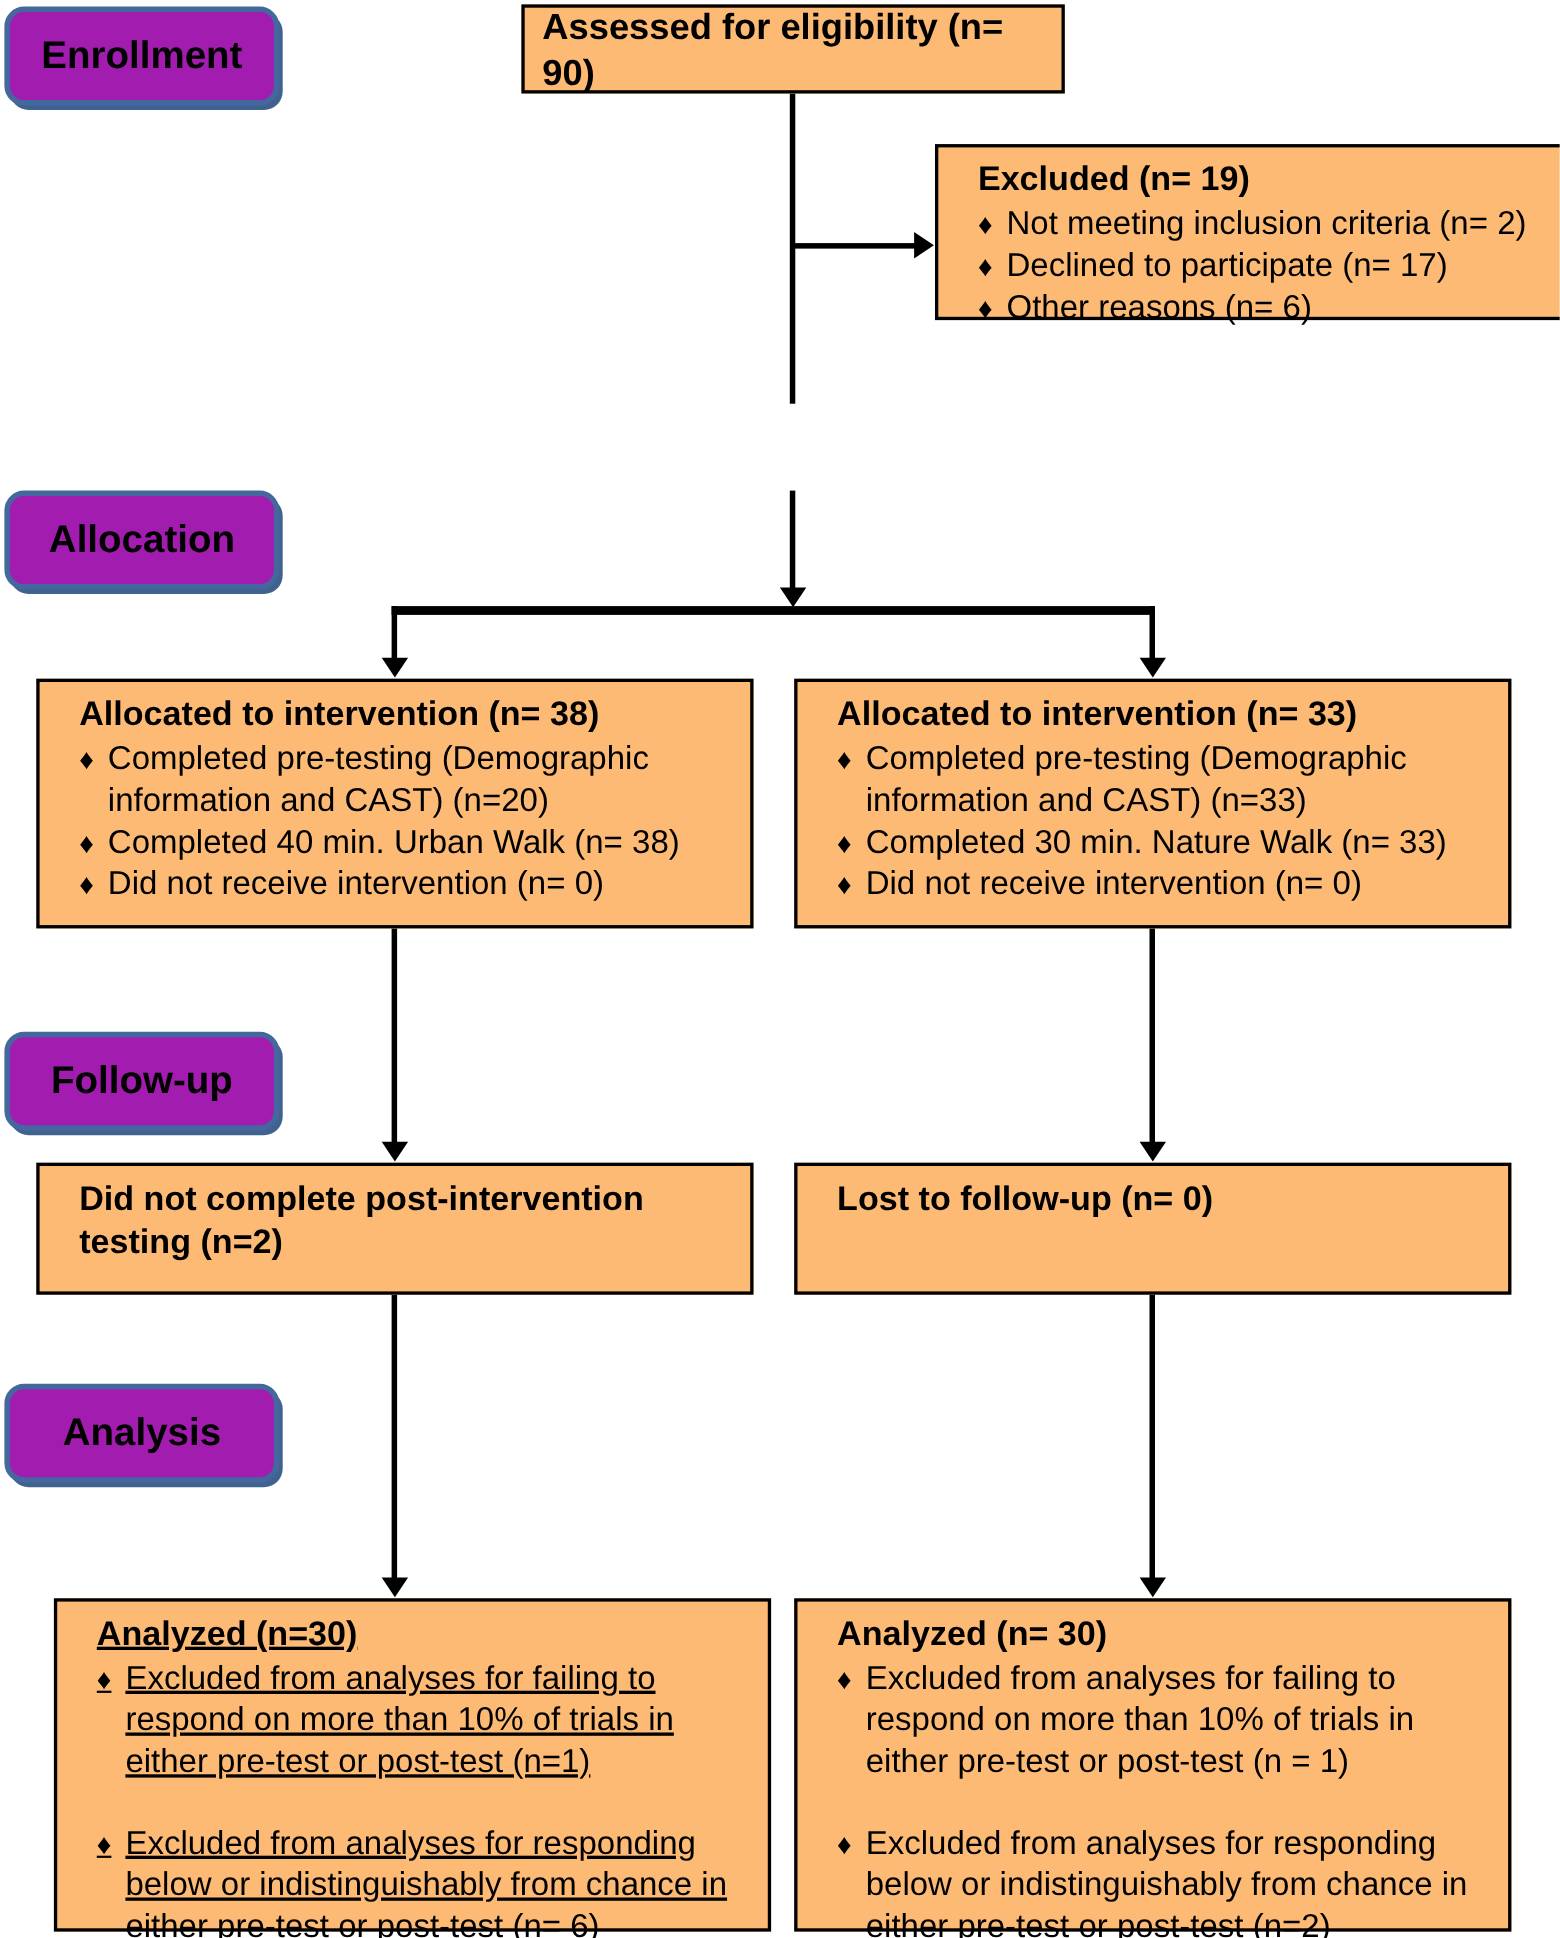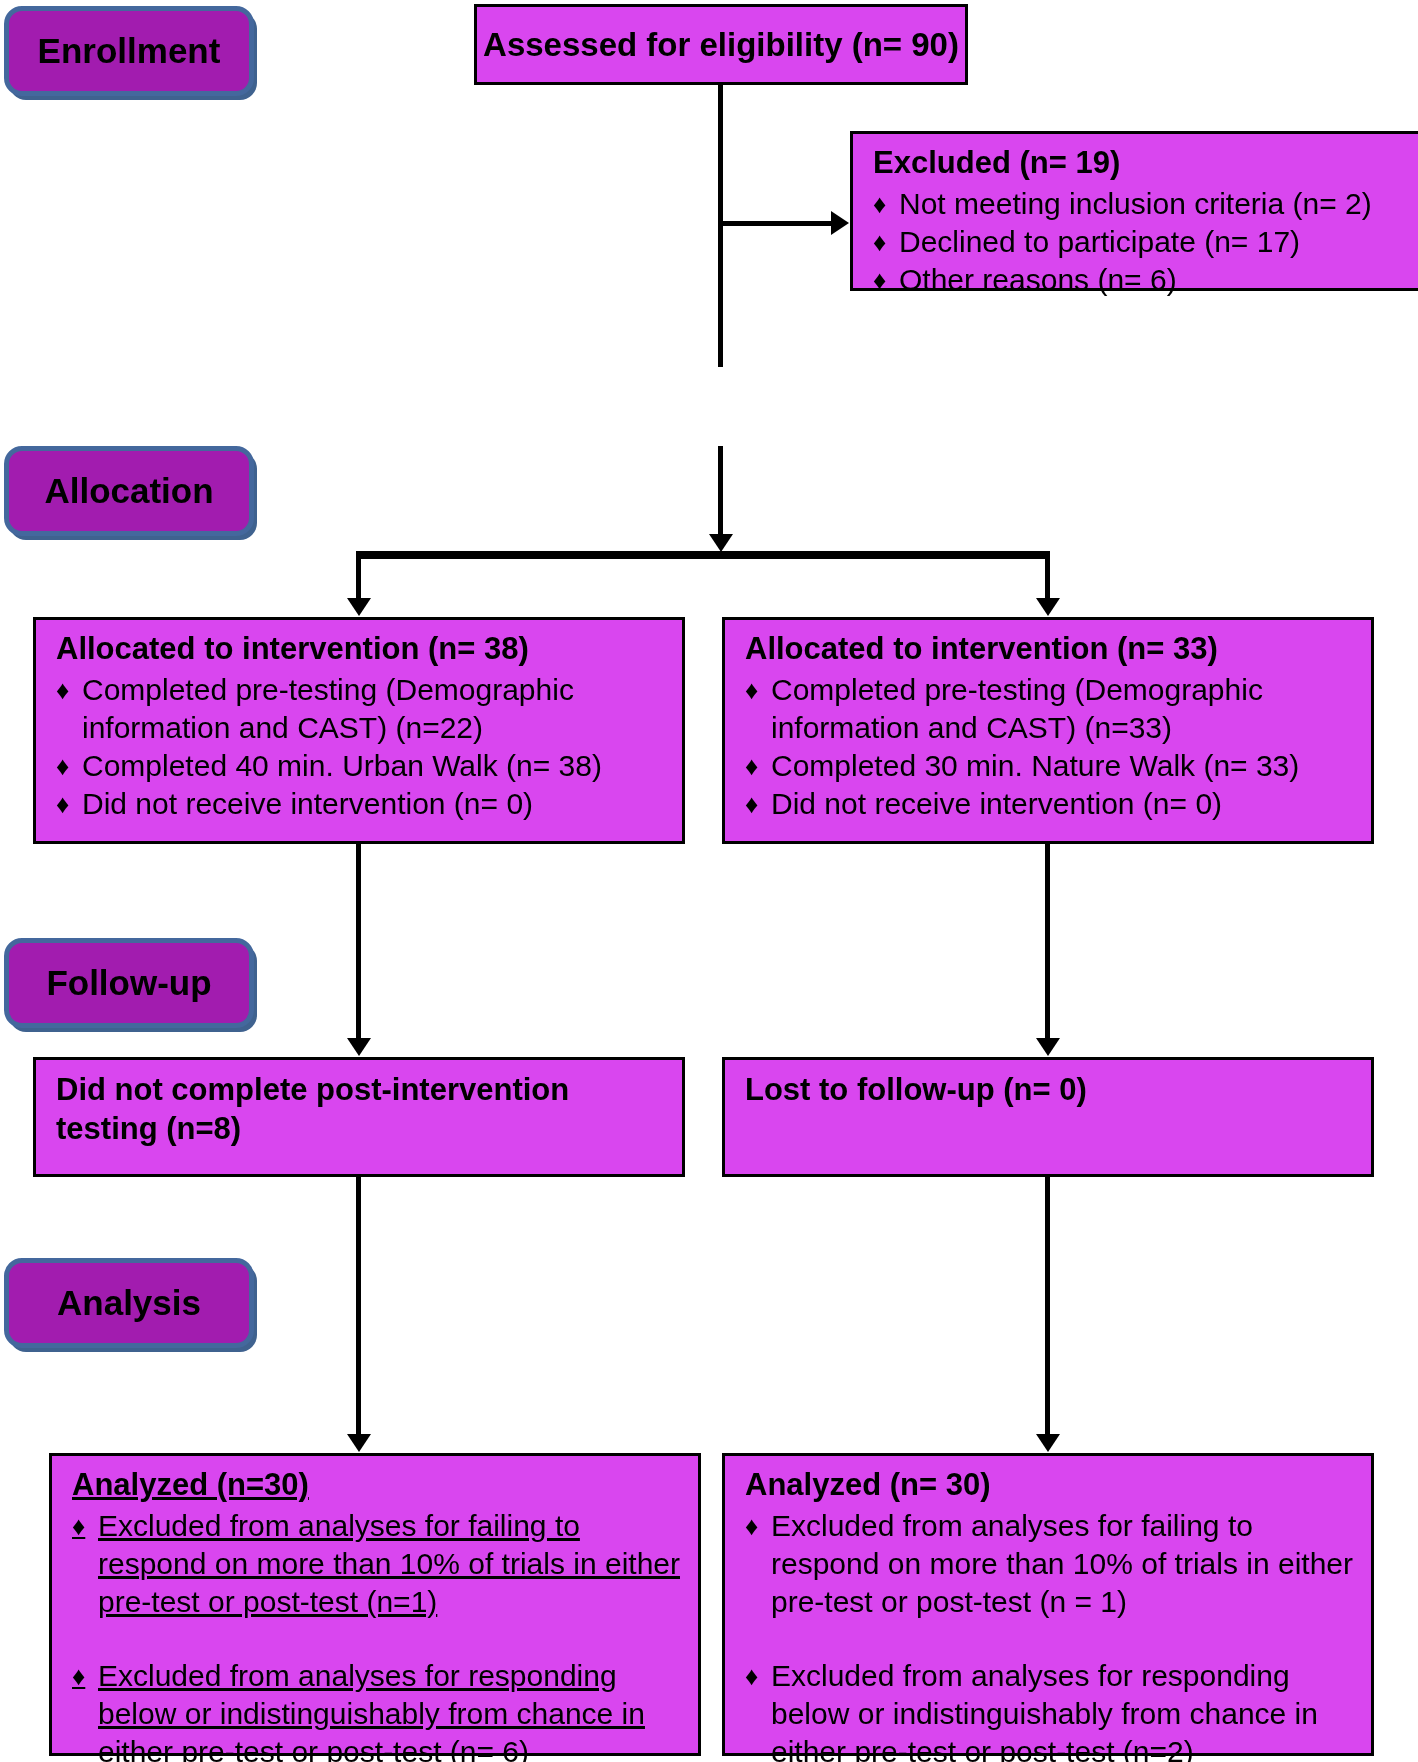--- a/index.html
+++ b/index.html
@@ -17,25 +17,26 @@
     background:#a21caf;
     border:5px solid #44689d;
     border-radius:18px;
     box-shadow:4px 5px 0 -1px #3f628f;
     display:flex;align-items:center;justify-content:center;
     font-weight:bold;font-size:35px;
     box-sizing:border-box;
   }
   .fbox{
     position:absolute;
-    background:#d946ef;
+    background:#fdba74;
     border:3px solid #000;
     box-sizing:border-box;
     font-size:30px;
     line-height:1.27;
+    padding-left:16px;
   }
   .fbox.center{display:flex;align-items:center;justify-content:center;font-weight:bold;font-size:33px;}
   .fbox .inner{padding:10px 14px 10px 20px;}
   .fbox h4{margin:0 0 2px 0;font-size:31px;font-weight:bold;line-height:1.25;}
   .bullet{display:flex;align-items:flex-start;}
   .bullet .dm{flex:0 0 26px;font-size:26px;line-height:38px;}
   .bullet .bt{flex:1;}
   .gap-top{margin-top:36px;}
   .vline,.hline{position:absolute;background:#000;}
   .arr-down{
@@ -114,21 +115,21 @@
       </div>
     </div>
   </div>
 
 
   <div class="fbox" style="left:33px;top:617px;width:652px;height:227px;">
     <div class="inner">
       <h4>Allocated to intervention (n= 38)</h4>
       <div class="bullet">
         <span class="dm">♦</span>
-        <span class="bt">Completed pre-testing (Demographic information and CAST) (n=22)</span>
+        <span class="bt">Completed pre-testing (Demographic information and CAST) (n=20)</span>
       </div>
       <div class="bullet">
         <span class="dm">♦</span>
         <span class="bt">Completed 40 min. Urban Walk (n= 38)</span>
       </div>
       <div class="bullet">
         <span class="dm">♦</span>
         <span class="bt">Did not receive intervention (n= 0)</span>
       </div>
     </div>
@@ -146,21 +147,21 @@
         <span class="bt">Completed 30 min. Nature Walk (n= 33)</span>
       </div>
       <div class="bullet">
         <span class="dm">♦</span>
         <span class="bt">Did not receive intervention (n= 0)</span>
       </div>
     </div>
   </div>
 
   <div class="fbox" style="left:33px;top:1057px;width:652px;height:120px;">
-    <div class="inner bold-text">Did not complete post-intervention testing (n=8)</div>
+    <div class="inner bold-text">Did not complete post-intervention testing (n=2)</div>
   </div>
 
   <div class="fbox" style="left:722px;top:1057px;width:652px;height:120px;">
     <div class="inner bold-text">Lost to follow-up (n= 0)</div>
   </div>
 
   <div class="fbox" style="left:49px;top:1453px;width:652px;height:303px;text-decoration:underline;">
     <div class="inner">
       <h4>Analyzed (n=30)</h4>
       <div class="bullet">

